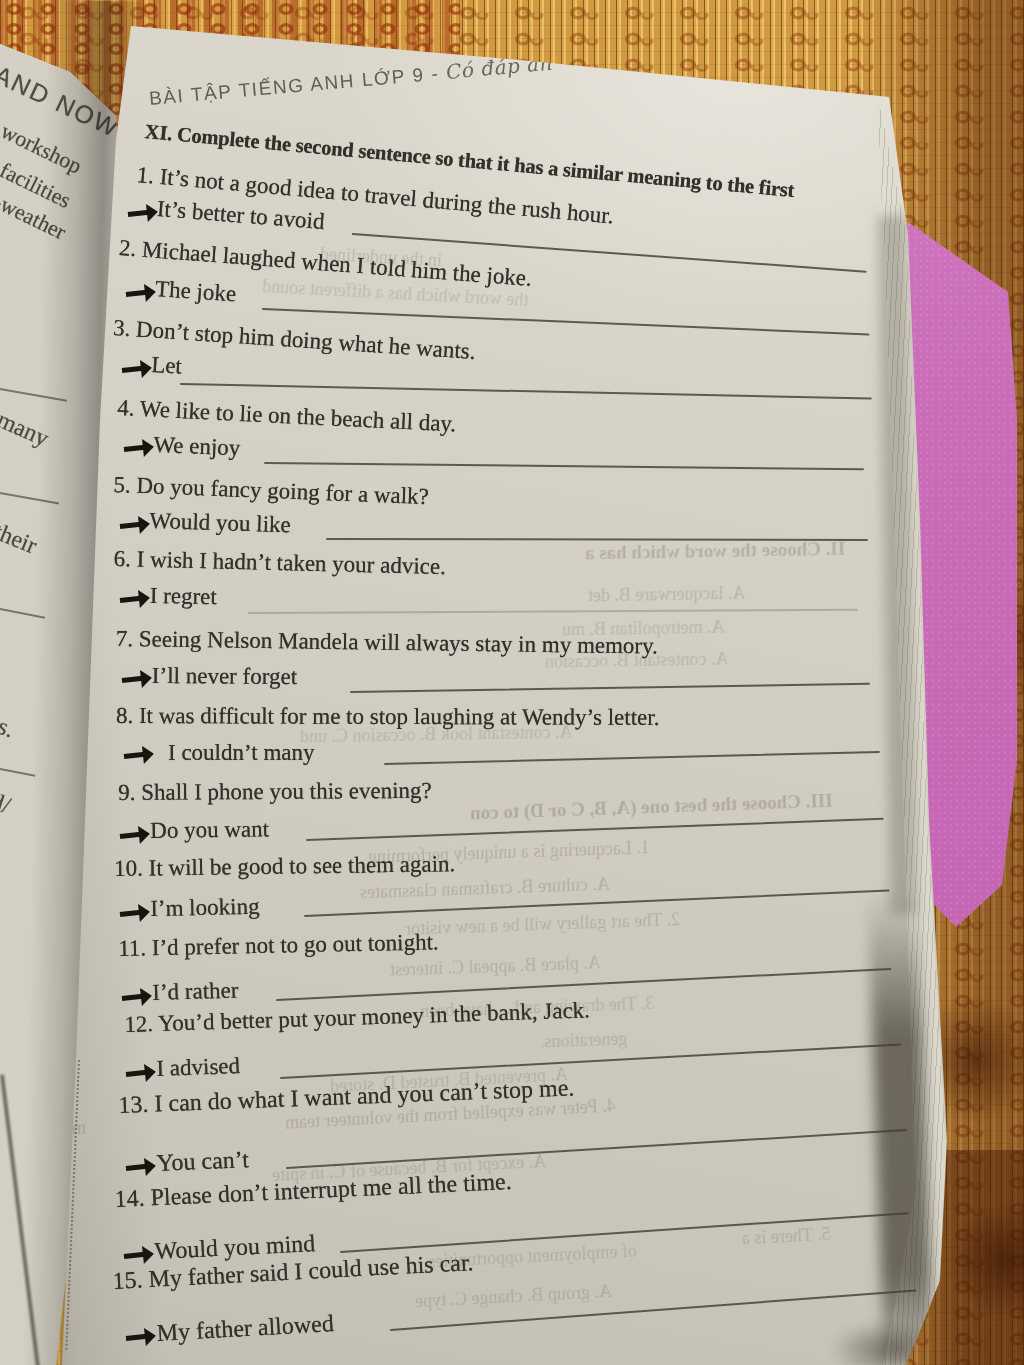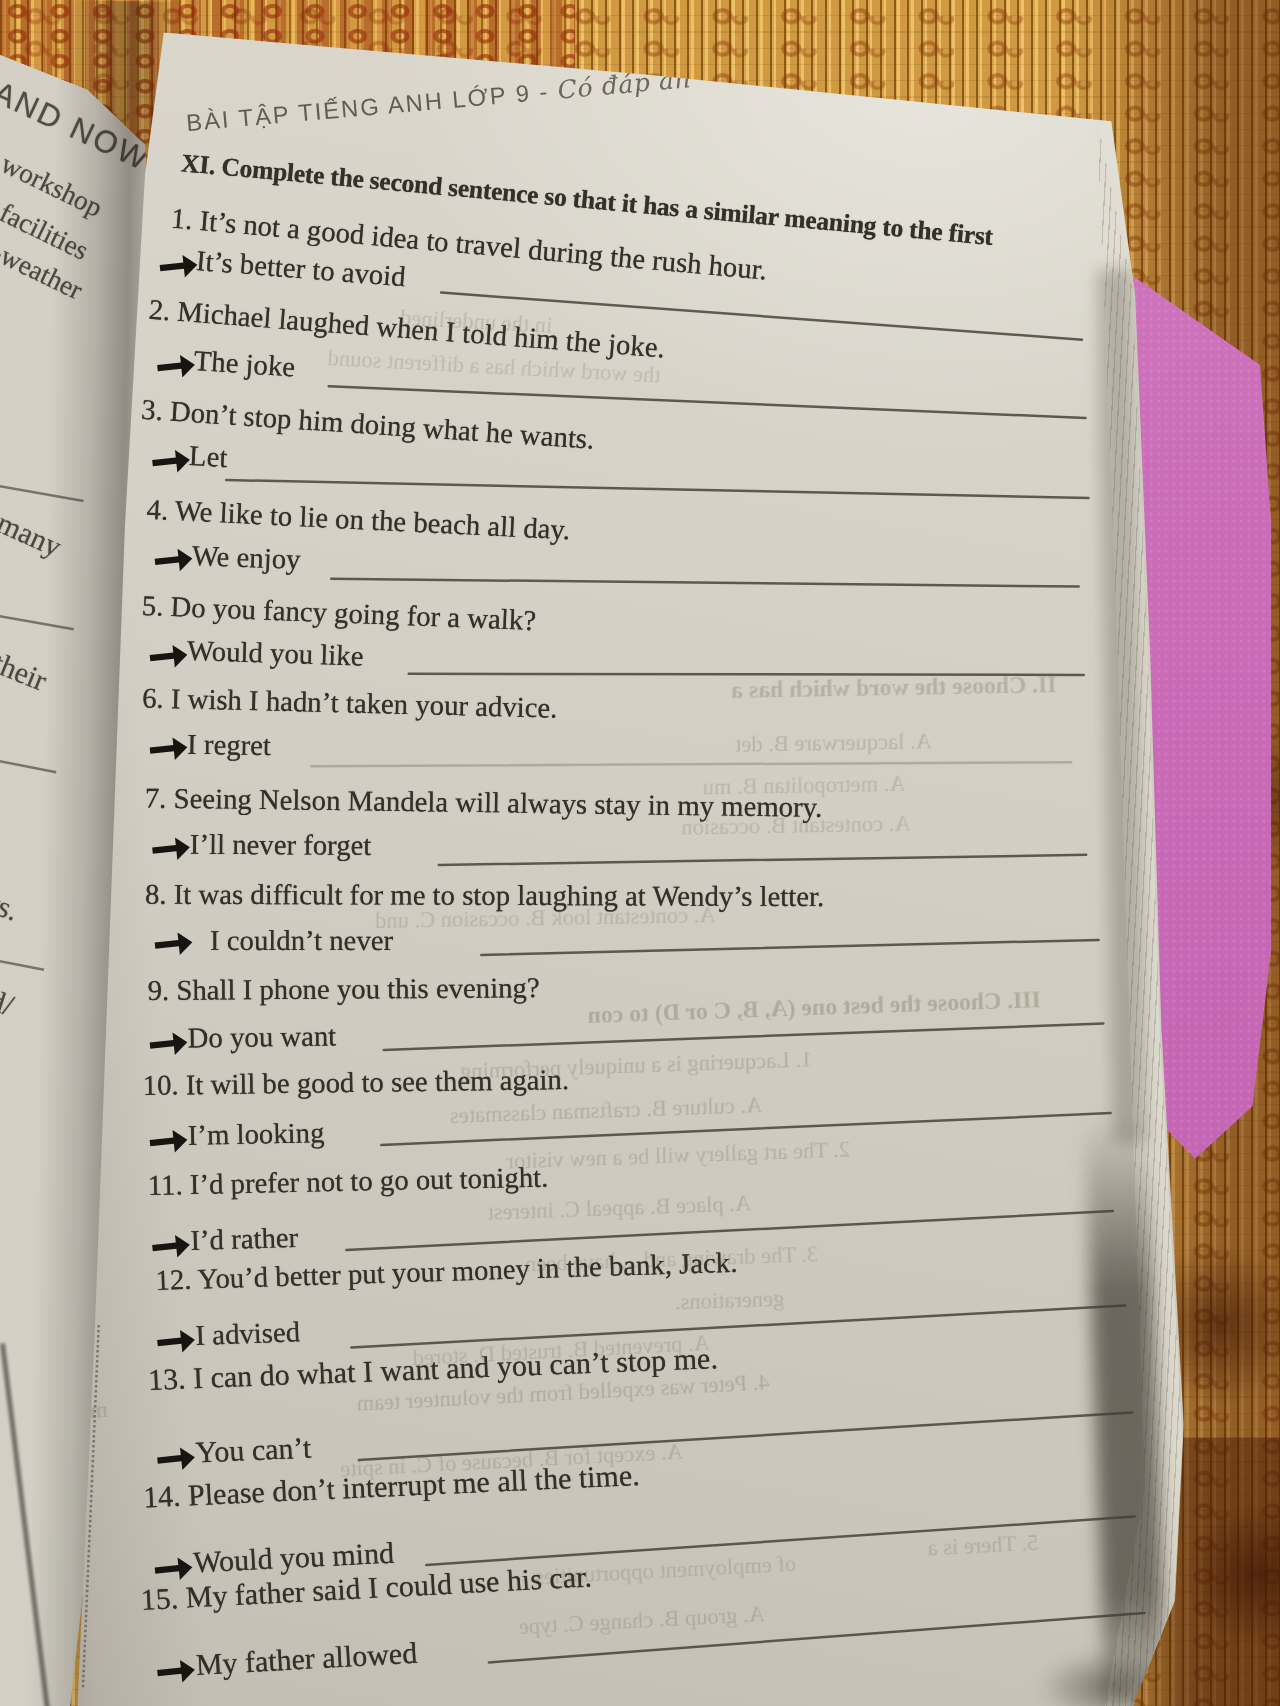--- a/index.html
+++ b/index.html
@@ -201,21 +201,21 @@
     <div class="ln" style="left:150px;top:583px;transform:rotate(1deg)">I regret</div>
     <div class="blank faint" style="left:248px;top:612px;width:610px;transform:rotate(-0.3deg)"></div>
 
     <div class="ln" style="left:116px;top:626px;transform:rotate(0.8deg)">7. Seeing Nelson Mandela will always stay in my memory.</div>
     <div class="arw" style="left:122px;top:678px"></div>
     <div class="ln" style="left:152px;top:663px;transform:rotate(0.4deg)">I’ll never forget</div>
     <div class="blank" style="left:350px;top:691px;width:520px;transform:rotate(-0.9deg)"></div>
 
     <div class="ln" style="left:116px;top:703px;transform:rotate(0.2deg)">8. It was difficult for me to stop laughing at Wendy’s letter.</div>
     <div class="arw" style="left:124px;top:754px"></div>
-    <div class="ln" style="left:168px;top:740px;transform:rotate(0deg)">I couldn’t never</div>
+    <div class="ln" style="left:168px;top:740px;transform:rotate(0deg)">I couldn’t many</div>
     <div class="blank" style="left:384px;top:763px;width:496px;transform:rotate(-1.4deg)"></div>
 
     <div class="ln" style="left:118px;top:780px;transform:rotate(-0.4deg)">9. Shall I phone you this evening?</div>
     <div class="arw" style="left:120px;top:834px"></div>
     <div class="ln" style="left:150px;top:818px;transform:rotate(-0.8deg)">Do you want</div>
     <div class="blank" style="left:306px;top:839px;width:578px;transform:rotate(-2.1deg)"></div>
 
     <div class="ln" style="left:114px;top:856px;transform:rotate(-0.8deg)">10. It will be good to see them again.</div>
     <div class="arw" style="left:120px;top:912px"></div>
     <div class="ln" style="left:150px;top:896px;transform:rotate(-1.2deg)">I’m looking</div>

